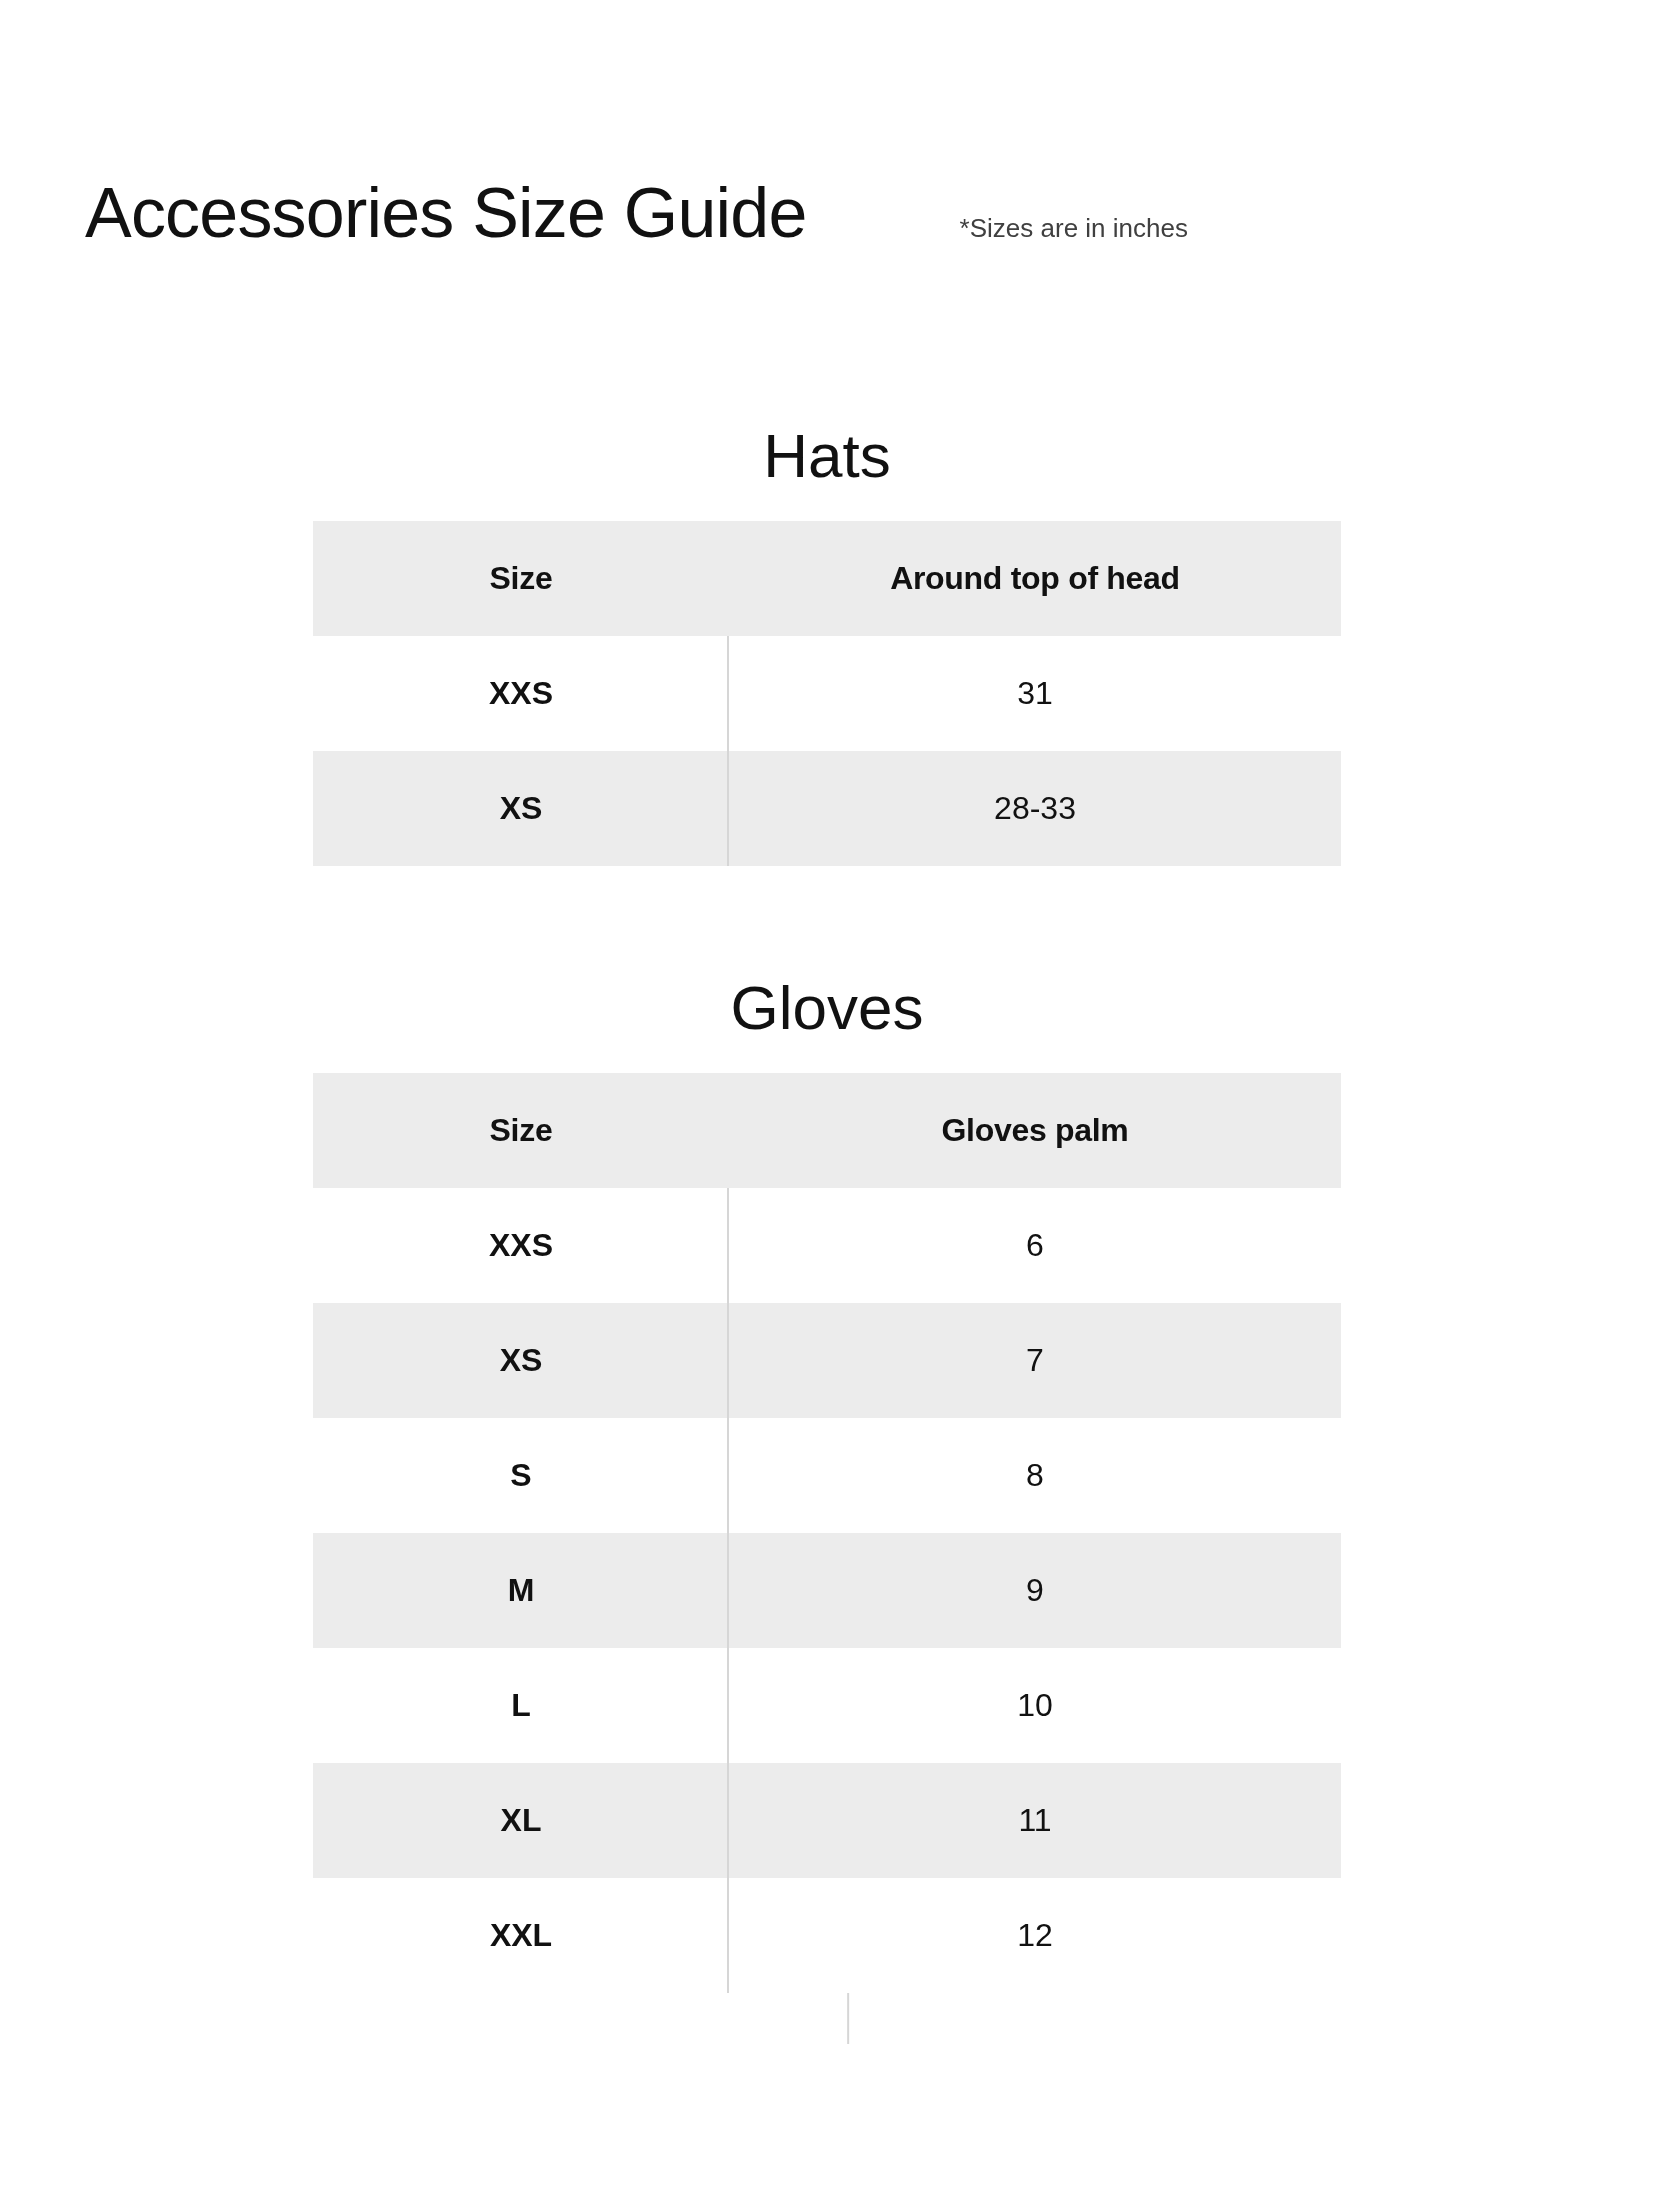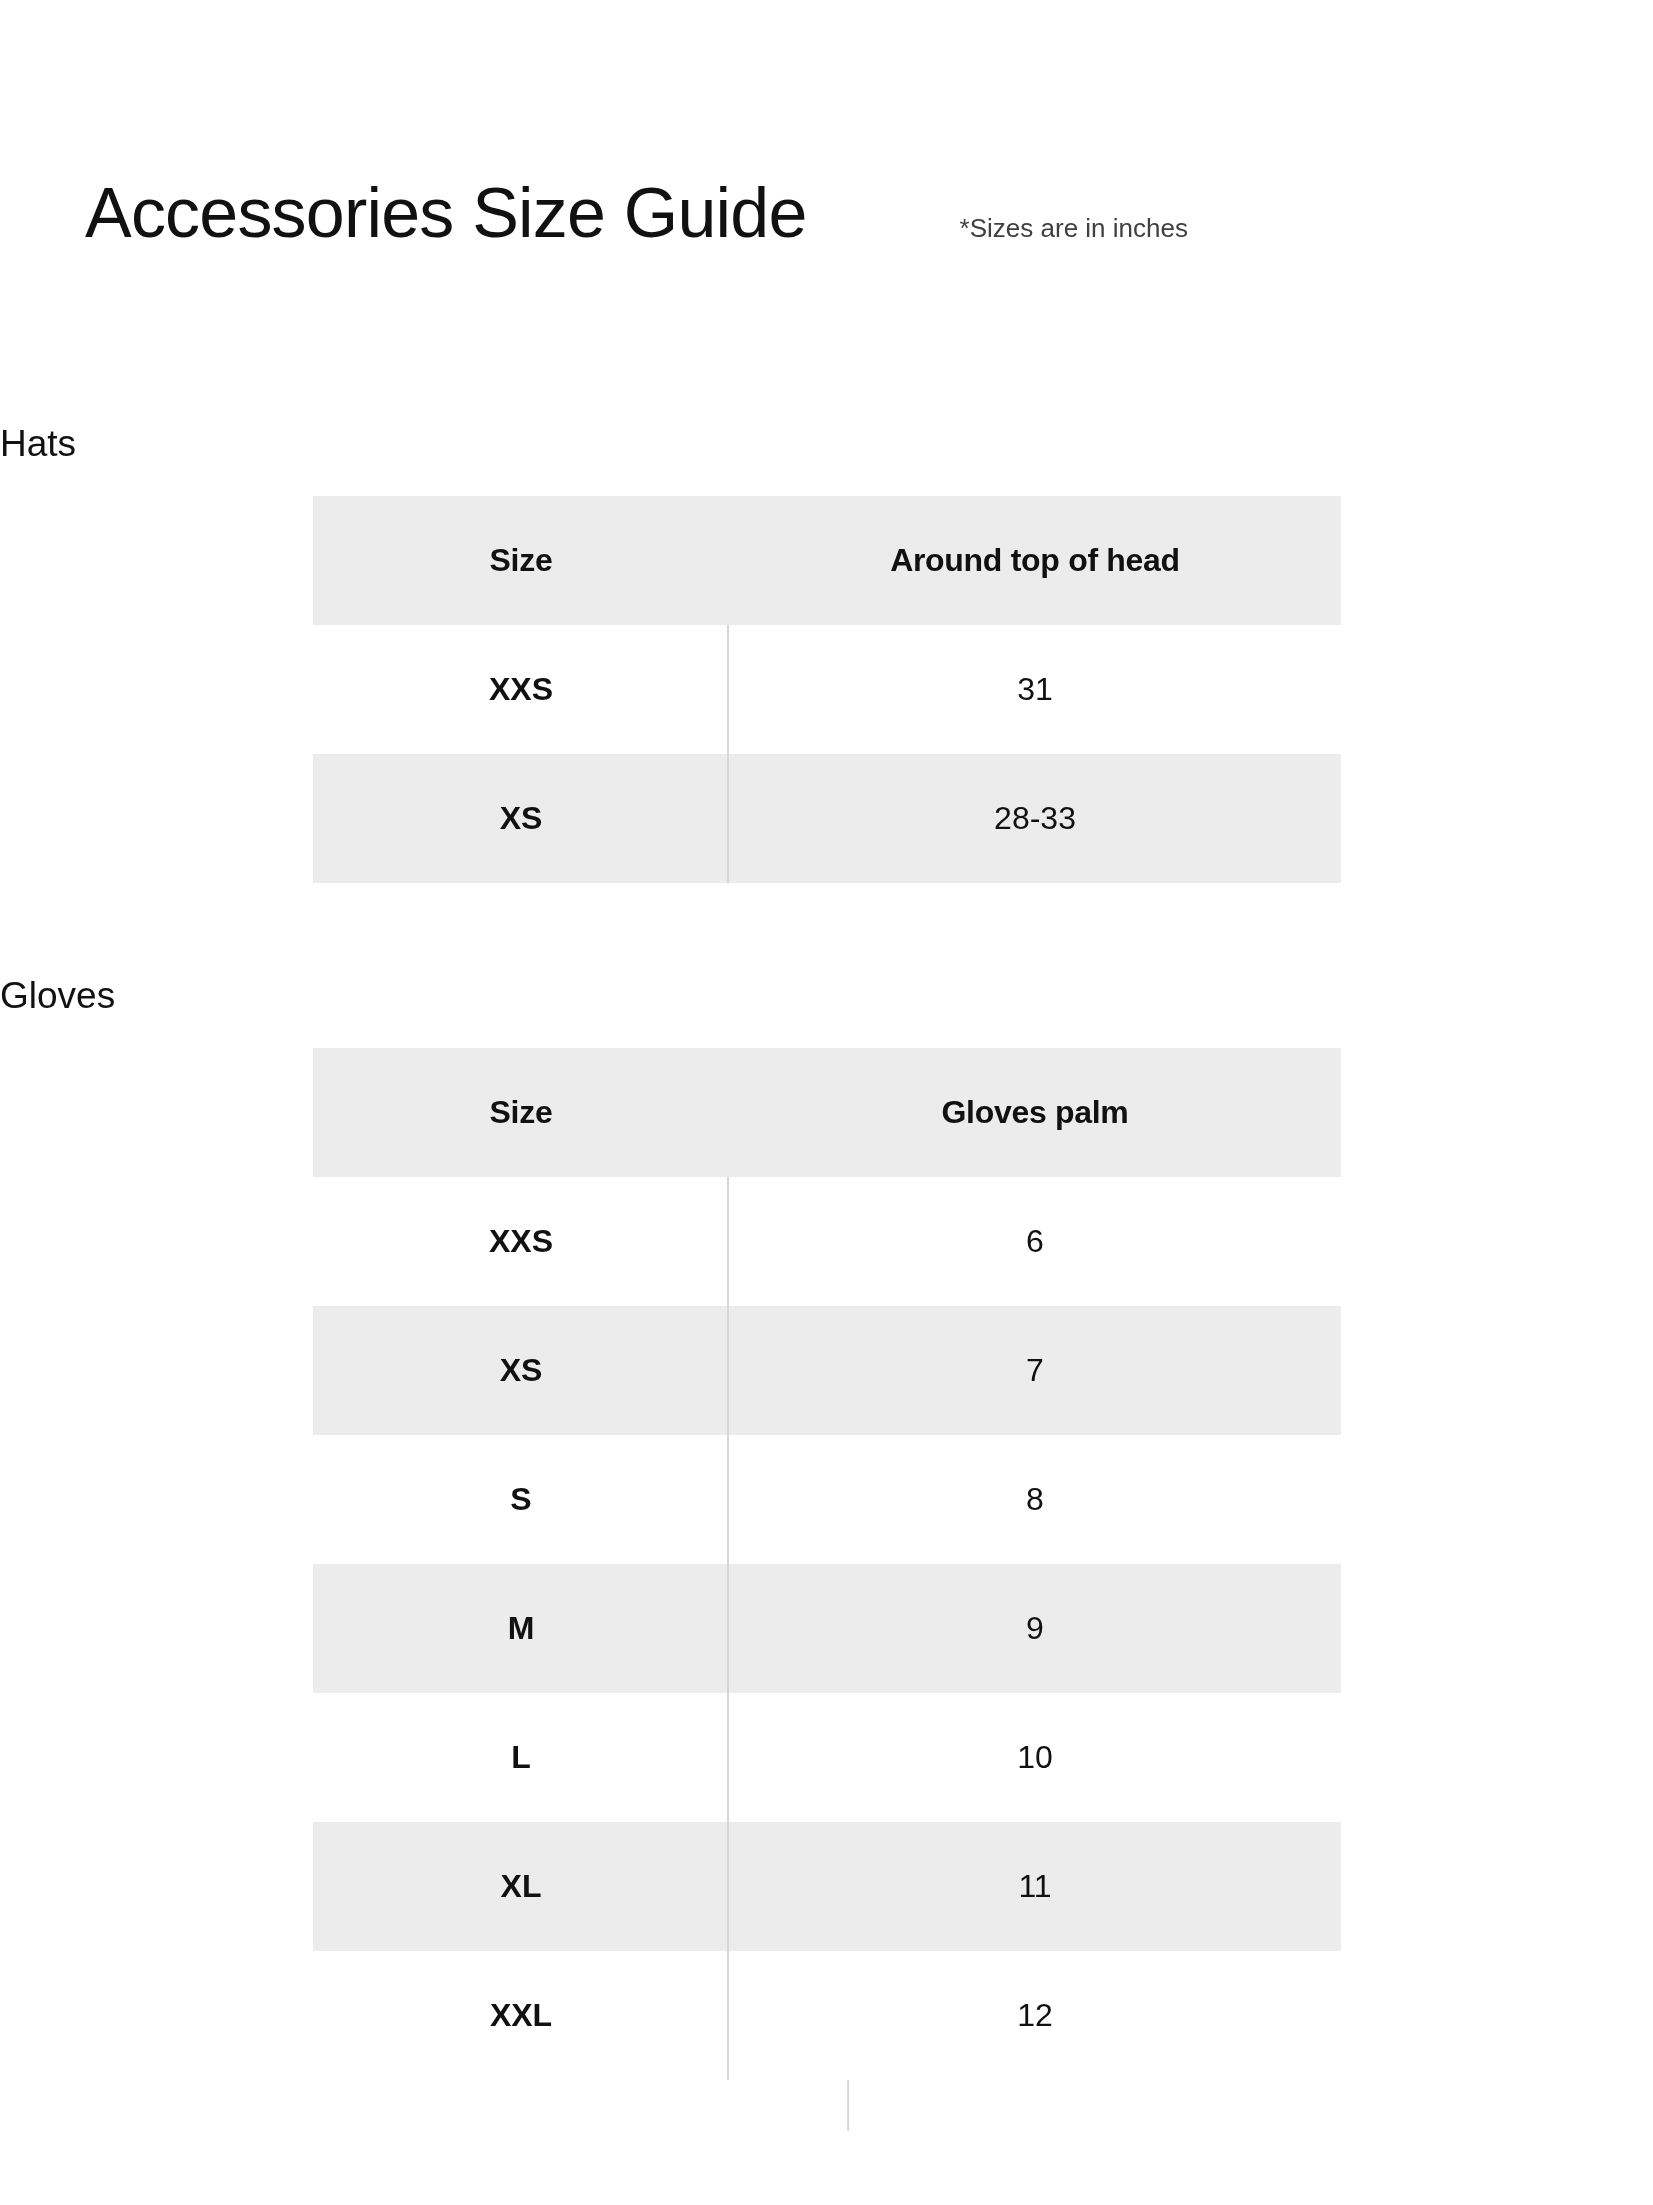--- a/index.html
+++ b/index.html
@@ -51,38 +51,39 @@
     white-space: nowrap;
   }
 
   
   .section {
     position: absolute;
     left: 0;
     width: 1654px;
   }
   .section-title {
-    font-size: 37px;
+    text-align: center;
+    font-size: 62px;
     font-weight: 400;
     color: #111111;
     line-height: 1;
     margin-bottom: 34px;
   }
 
   .table {
     width: 1028px;
     margin: 0 auto;
     border-collapse: collapse;
     table-layout: fixed;
   }
   .table col.c-size { width: 416px; }
   .table col.c-meas { width: 612px; }
 
   .table th, .table td {
-    padding: 7px;
+    padding: 0;
     height: 115px;
     vertical-align: middle;
     text-align: center;
   }
 
   .table thead tr {
     background: #ececec;
   }
   .table thead th {
     font-size: 32px;

